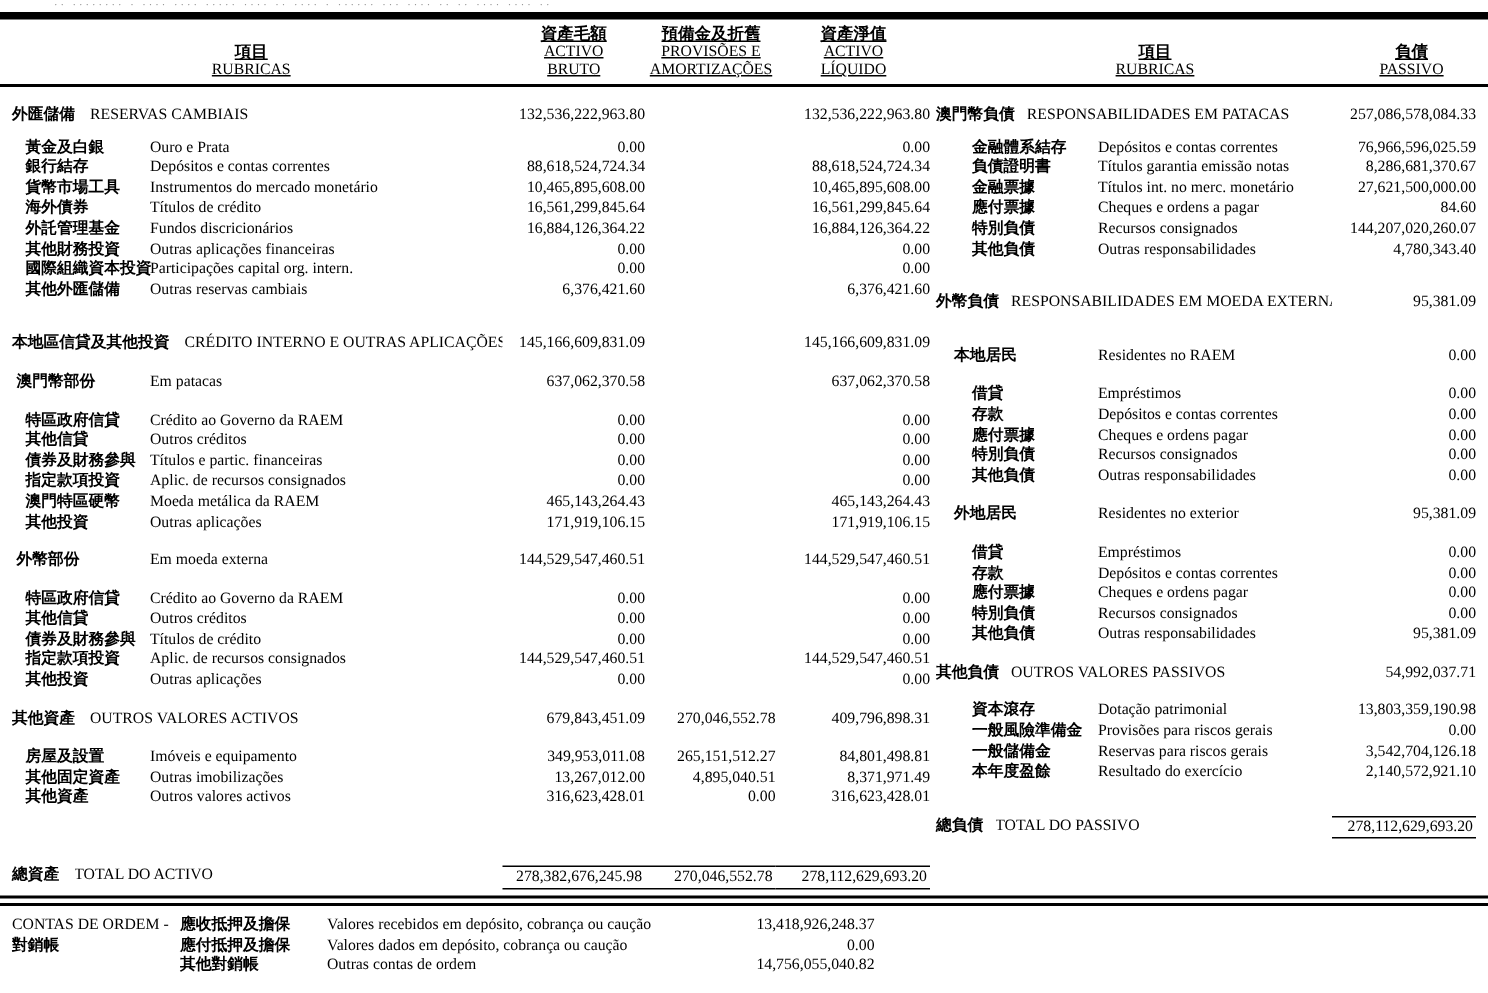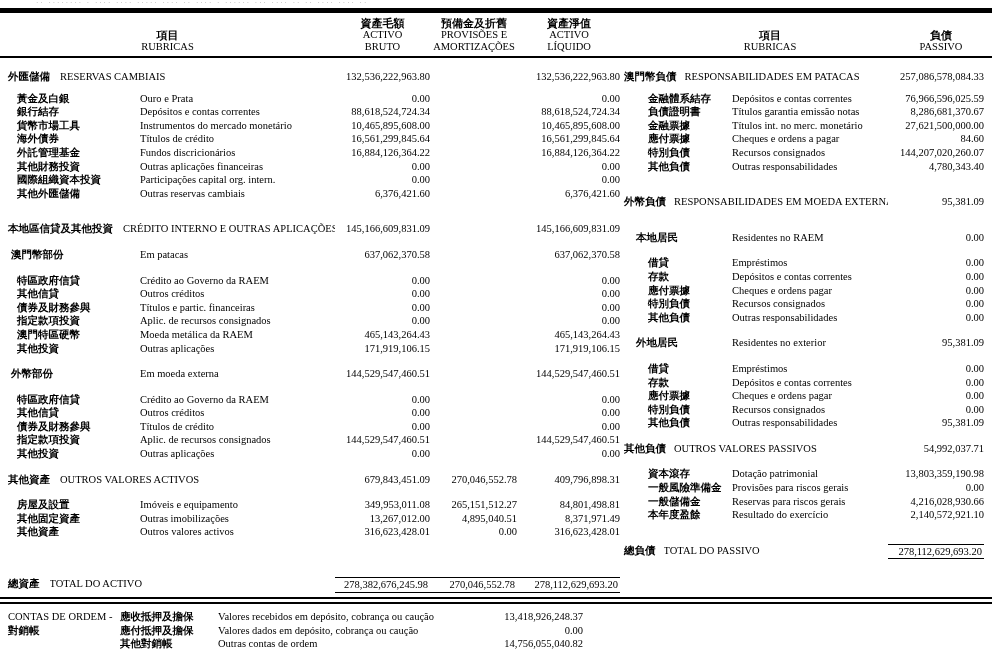--- a/index.html
+++ b/index.html
@@ -19,40 +19,40 @@
     color:#9a9a9a; letter-spacing:2px; white-space:nowrap;
   }
   .top-bar { position:absolute; top:8px; left:0; width:992px; height:5px; background:#000; }
 
   .header {
     position:absolute; top:16px; left:0; width:992px; height:42px;
     display:flex; align-items:stretch;
     border-bottom:2px solid #000;
   }
   .hcell { display:flex; flex-direction:column; justify-content:flex-end; text-align:center;
-           font-size:10.5px; line-height:12px; padding-bottom:3px; }
+           font-size:10.5px; line-height:12px; padding-bottom:3px;text-decoration:underline; }
   .hcell .zh { font-weight:bold; font-size:11px; }
   .hc-item-l   { width:335px; }
   .hc-gross    { width:95px; }
   .hc-prov     { width:88px;align-items:center; }
   .hc-net      { width:102px; }
   .hc-item-r   { width:270px; padding-left:30px; }
   .hc-passivo  { width:102px; }
 
   .tables { position:absolute; top:58px; left:0; width:992px; display:flex; }
   .tbl-assets { width:620px; }
   .tbl-liab   { width:364px; padding-right:0; }
 
   .row { display:flex; height:13.6px; line-height:13.6px; font-size:10.5px; white-space:nowrap; }
   .row .zh { font-weight:bold; font-size:10.5px; }
   .row .pt { flex:1; overflow:hidden; }
   .row .v  { text-align:right; }
 
   
-  .tbl-assets .zh { width:140px; padding-left:8px; }
+  .tbl-assets .zh { width:100px; padding-left:8px; }
   .tbl-assets .v1 { width:95px; }
   .tbl-assets .v2 { width:87px; }
   .tbl-assets .v3 { width:103px; }
   .tbl-assets .t-item .zh { padding-left:17px; }
   .tbl-assets .t-sub  .zh { padding-left:11px; }
   .tbl-assets .t-section .zh, .tbl-assets .t-total .zh { width:auto; margin-right:10px; }
 
   
   .tbl-liab .zh { width:112px; padding-left:4px; }
   .tbl-liab .v1 { width:96px; }
@@ -431,21 +431,21 @@
         <span class="v v1">13,803,359,190.98</span>
       </div>
         <div class="row t-item">
         <span class="zh">一般風險準備金</span>
         <span class="pt">Provisões para riscos gerais</span>
         <span class="v v1">0.00</span>
       </div>
         <div class="row t-item">
         <span class="zh">一般儲備金</span>
         <span class="pt">Reservas para riscos gerais</span>
-        <span class="v v1">4,216,028,930.66</span>
+        <span class="v v1">3,542,704,126.18</span>
       </div>
         <div class="row t-item">
         <span class="zh">本年度盈餘</span>
         <span class="pt">Resultado do exercício</span>
         <span class="v v1">2,140,572,921.10</span>
       </div>
         <div class="row t-total g3">
         <span class="zh">總負債</span>
         <span class="pt">TOTAL DO PASSIVO</span>
         <span class="v v1">278,112,629,693.20</span>

